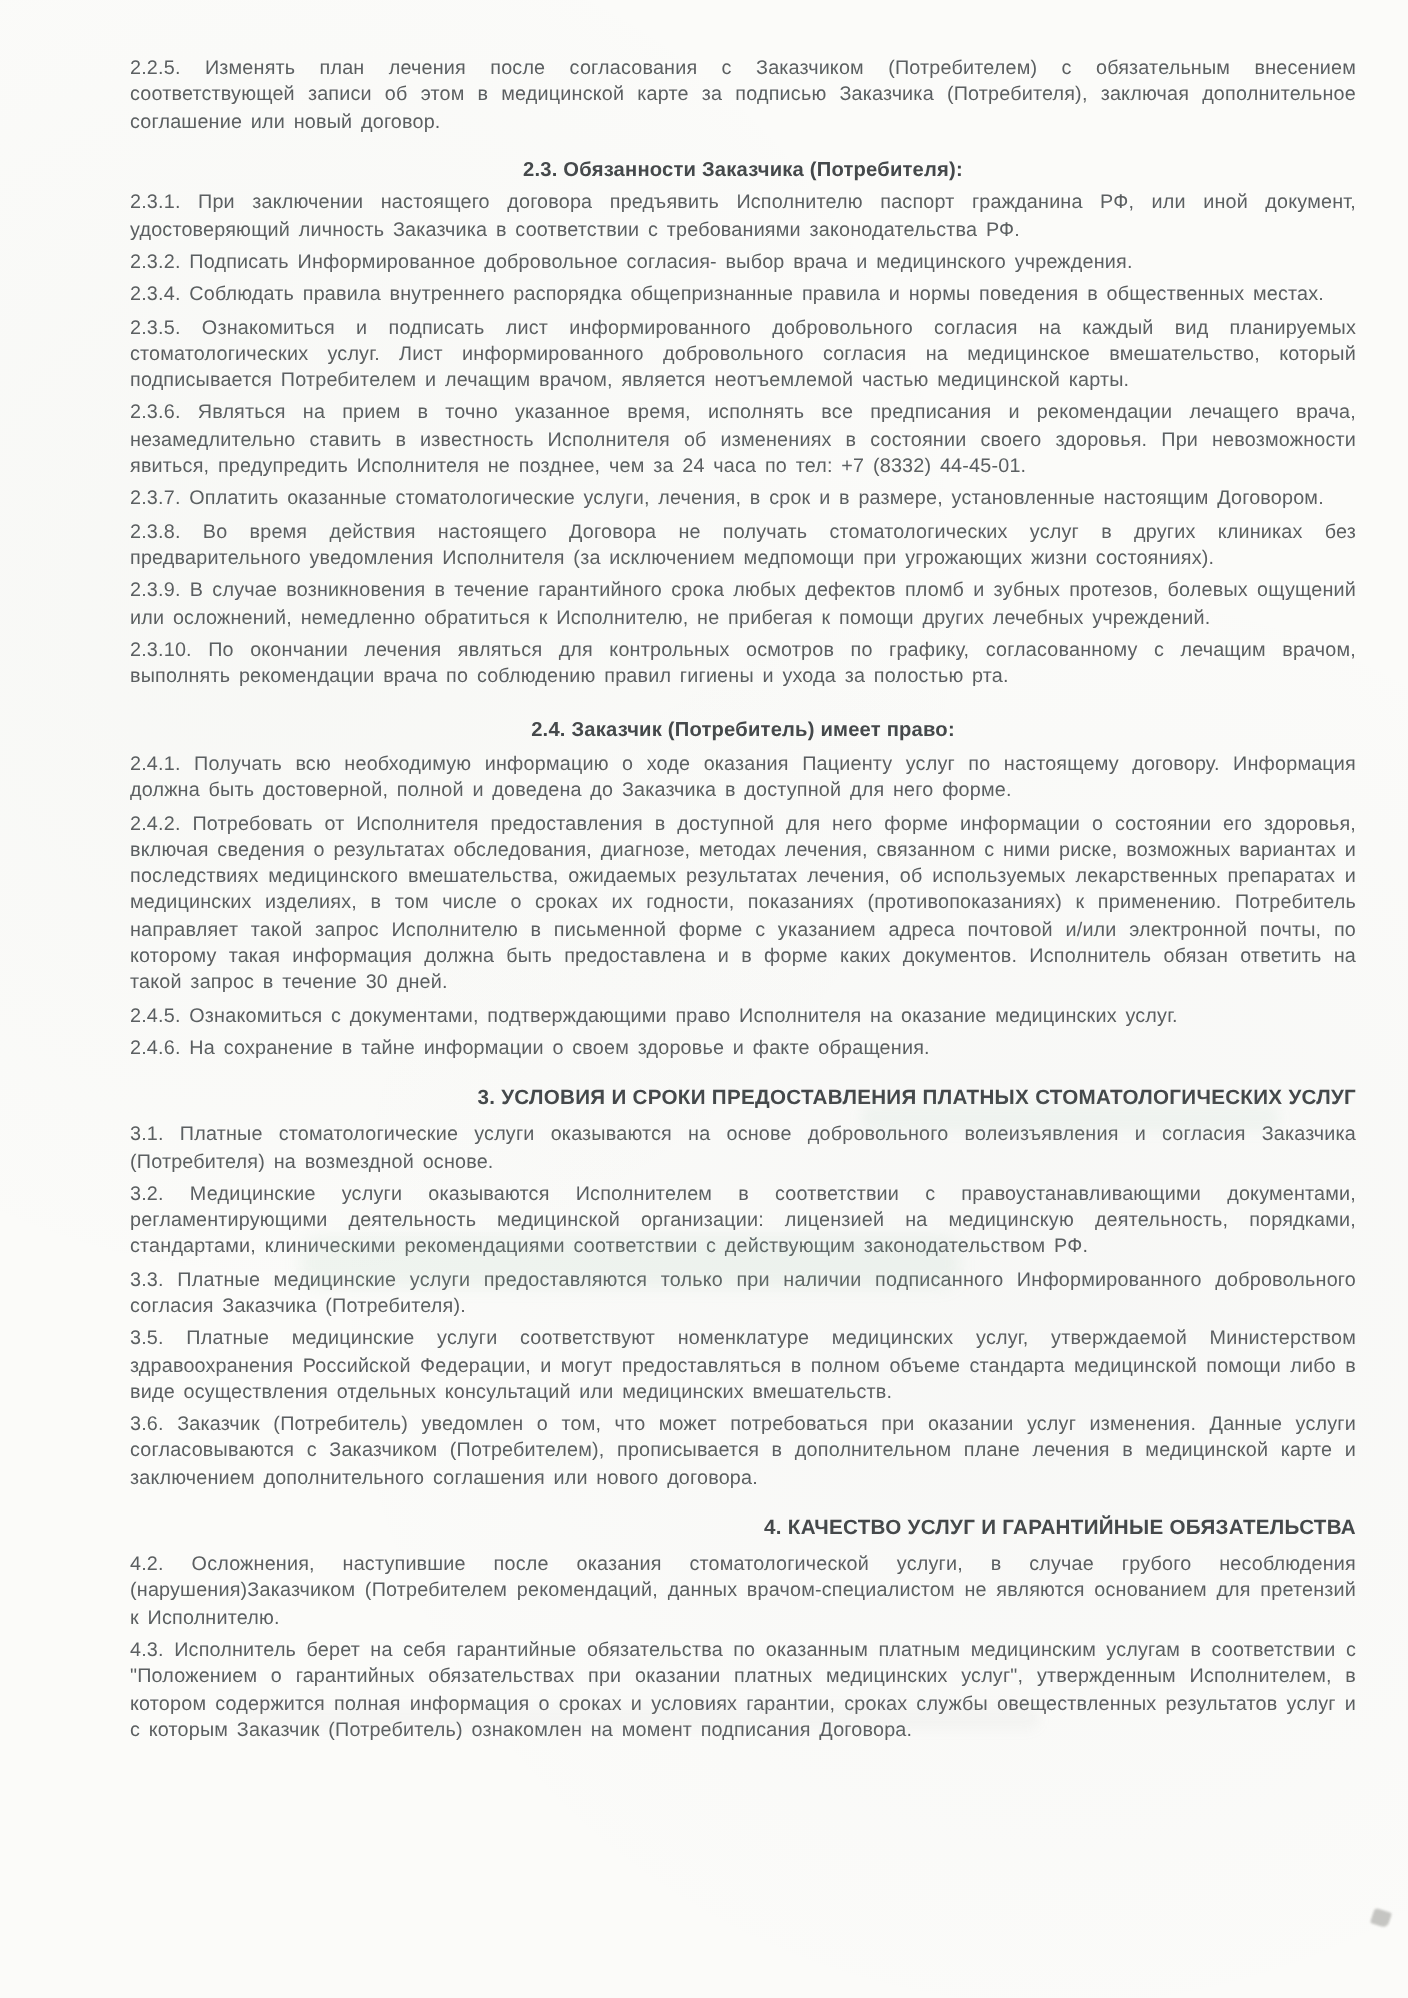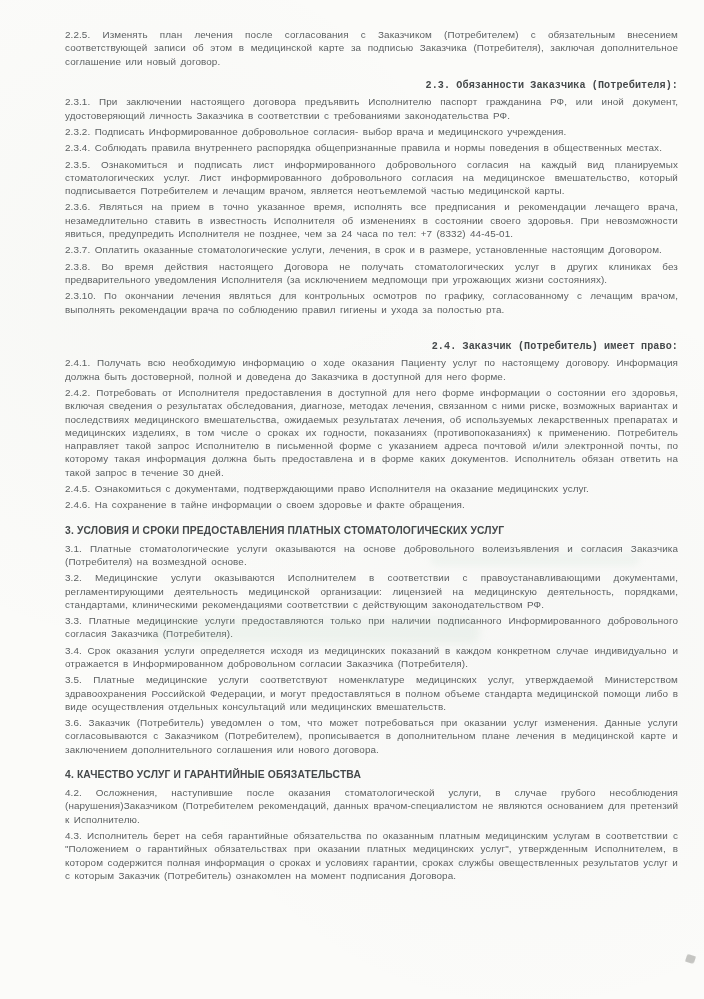--- a/index.html
+++ b/index.html
@@ -26,34 +26,33 @@
     color: #5b5f61;
     letter-spacing: 0.1px;
     word-spacing: 1.5px;
   }
   .h-left {
     font-size: 10.1px;
     line-height: 13.5px;
     font-weight: bold;
     color: #45494b;
     margin: 11px 0 3px 0;
-    text-align: right;
+    text-align: center;
     letter-spacing: 0.1px;
-    font-family: Liberation Mono, monospace;
   }
   .h-center {
     font-size: 10.3px;
     line-height: 14px;
     font-weight: bold;
     color: #45494b;
     margin: 12px 0 4px 0;
-    text-align: left;
+    text-align: right;
     letter-spacing: 0.15px;
   }
-  .gap-lg { margin-top: 24px; }
+  .gap-lg { margin-top: 14px; }
   
   .artifact-corner {
     position: absolute;
     right: 9px;
     bottom: 36px;
     width: 9px;
     height: 8px;
     background: #9a9a96;
     border-radius: 2px 1px 3px 1px;
     transform: rotate(18deg);
@@ -93,33 +92,33 @@
   <div class="para">2.2.5. Изменять план лечения после согласования с Заказчиком (Потребителем) с обязательным внесением соответствующей записи об этом в медицинской карте за подписью Заказчика (Потребителя), заключая дополнительное соглашение или новый договор.</div>
 
   <div class="h-left">2.3. Обязанности Заказчика (Потребителя):</div>
   <div class="para">2.3.1. При заключении настоящего договора предъявить Исполнителю паспорт гражданина РФ, или иной документ, удостоверяющий личность Заказчика в соответствии с требованиями законодательства РФ.</div>
   <div class="para">2.3.2. Подписать Информированное добровольное согласия- выбор врача и медицинского учреждения.</div>
   <div class="para">2.3.4. Соблюдать правила внутреннего распорядка общепризнанные правила и нормы поведения в общественных местах.</div>
   <div class="para">2.3.5. Ознакомиться и подписать лист информированного добровольного согласия на каждый вид планируемых стоматологических услуг. Лист информированного добровольного согласия на медицинское вмешательство, который подписывается Потребителем и лечащим врачом, является неотъемлемой частью медицинской карты.</div>
   <div class="para">2.3.6. Являться на прием в точно указанное время, исполнять все предписания и рекомендации лечащего врача, незамедлительно ставить в известность Исполнителя об изменениях в состоянии своего здоровья. При невозможности явиться, предупредить Исполнителя не позднее, чем за 24 часа по тел: +7 (8332) 44-45-01.</div>
   <div class="para">2.3.7. Оплатить оказанные стоматологические услуги, лечения, в срок и в размере, установленные настоящим Договором.</div>
   <div class="para">2.3.8. Во время действия настоящего Договора не получать стоматологических услуг в других клиниках без предварительного уведомления Исполнителя (за исключением медпомощи при угрожающих жизни состояниях).</div>
+  <div class="para">2.3.9. В случае возникновения в течение гарантийного срока любых дефектов пломб и зубных протезов, болевых ощущений или осложнений, немедленно обратиться к Исполнителю, не прибегая к помощи других лечебных учреждений.</div>
   <div class="para">2.3.10. По окончании лечения являться для контрольных осмотров по графику, согласованному с лечащим врачом, выполнять рекомендации врача по соблюдению правил гигиены и ухода за полостью рта.</div>
 
   <div class="h-left gap-lg">2.4. Заказчик (Потребитель) имеет право:</div>
   <div class="para">2.4.1. Получать всю необходимую информацию о ходе оказания Пациенту услуг по настоящему договору. Информация должна быть достоверной, полной и доведена до Заказчика в доступной для него форме.</div>
   <div class="para">2.4.2. Потребовать от Исполнителя предоставления в доступной для него форме информации о состоянии его здоровья, включая сведения о результатах обследования, диагнозе, методах лечения, связанном с ними риске, возможных вариантах и последствиях медицинского вмешательства, ожидаемых результатах лечения, об используемых лекарственных препаратах и медицинских изделиях, в том числе о сроках их годности, показаниях (противопоказаниях) к применению. Потребитель направляет такой запрос Исполнителю в письменной форме с указанием адреса почтовой и/или электронной почты, по которому такая информация должна быть предоставлена и в форме каких документов. Исполнитель обязан ответить на такой запрос в течение 30 дней.</div>
   <div class="para">2.4.5. Ознакомиться с документами, подтверждающими право Исполнителя на оказание медицинских услуг.</div>
   <div class="para">2.4.6. На сохранение в тайне информации о своем здоровье и факте обращения.</div>
 
   <div class="h-center">3. УСЛОВИЯ И СРОКИ ПРЕДОСТАВЛЕНИЯ ПЛАТНЫХ СТОМАТОЛОГИЧЕСКИХ УСЛУГ</div>
   <div class="para">3.1. Платные стоматологические услуги оказываются на основе добровольного волеизъявления и согласия Заказчика (Потребителя) на возмездной основе.</div>
   <div class="para">3.2. Медицинские услуги оказываются Исполнителем в соответствии с правоустанавливающими документами, регламентирующими деятельность медицинской организации: лицензией на медицинскую деятельность, порядками, стандартами, клиническими рекомендациями соответствии с действующим законодательством РФ.</div>
   <div class="para">3.3. Платные медицинские услуги предоставляются только при наличии подписанного Информированного добровольного согласия Заказчика (Потребителя).</div>
-  <div class="para">3.4. Срок оказания услуги определяется исходя из медицинских показаний в каждом конкретном случае индивидуально и отражается в Информированном добровольном согласии Заказчика (Потребителя).</div>
   <div class="para">3.5. Платные медицинские услуги соответствуют номенклатуре медицинских услуг, утверждаемой Министерством здравоохранения Российской Федерации, и могут предоставляться в полном объеме стандарта медицинской помощи либо в виде осуществления отдельных консультаций или медицинских вмешательств.</div>
   <div class="para">3.6. Заказчик (Потребитель) уведомлен о том, что может потребоваться при оказании услуг изменения.  Данные услуги согласовываются с Заказчиком (Потребителем), прописывается в дополнительном плане лечения в медицинской карте и заключением дополнительного соглашения или нового договора.</div>
 
   <div class="h-center">4. КАЧЕСТВО УСЛУГ И ГАРАНТИЙНЫЕ ОБЯЗАТЕЛЬСТВА</div>
   <div class="para">4.2. Осложнения, наступившие после оказания стоматологической услуги, в случае грубого несоблюдения (нарушения)Заказчиком (Потребителем рекомендаций, данных врачом-специалистом не являются основанием для претензий к Исполнителю.</div>
   <div class="para">4.3. Исполнитель берет на себя гарантийные обязательства по оказанным платным медицинским услугам в соответствии с "Положением о гарантийных обязательствах при оказании платных медицинских услуг", утвержденным Исполнителем, в котором содержится полная информация о сроках и условиях гарантии, сроках службы овеществленных результатов услуг и с которым Заказчик (Потребитель) ознакомлен на момент подписания Договора.</div>
 
   <div class="artifact-tint-1"></div>
   <div class="artifact-tint-2"></div>
   <div class="artifact-tint-3"></div>

